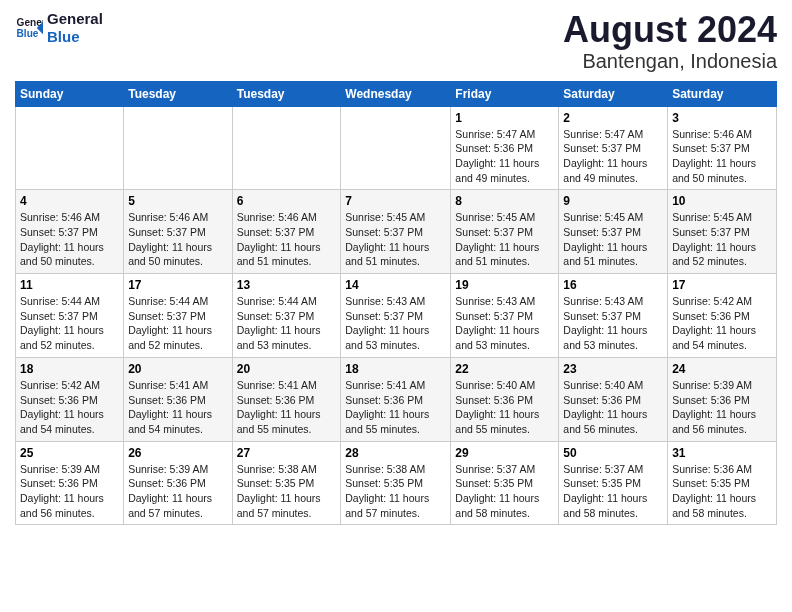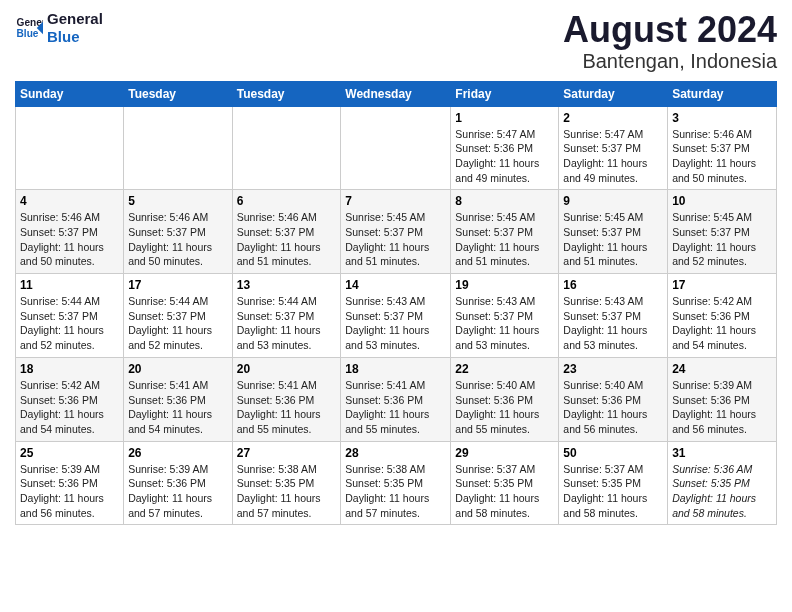--- a/index.html
+++ b/index.html
@@ -300,19 +300,19 @@
 Daylight: 11 hours and 58 minutes.</div>
         </td>
         <td>
           <span class="day-num">50</span>
           <div class="day-info" style="white-space: pre-line;">Sunrise: 5:37 AM
 Sunset: 5:35 PM
 Daylight: 11 hours and 58 minutes.</div>
         </td>
         <td>
           <span class="day-num">31</span>
-          <div class="day-info" style="white-space: pre-line; font-style: italic;">Sunrise: 5:36 AM
+          <div class="day-info" style="white-space: pre-line;">Sunrise: 5:36 AM
 Sunset: 5:35 PM
 Daylight: 11 hours and 58 minutes.</div>
         </td>
       </tr>
     </tbody>
 </table>
 
 </body></html>

